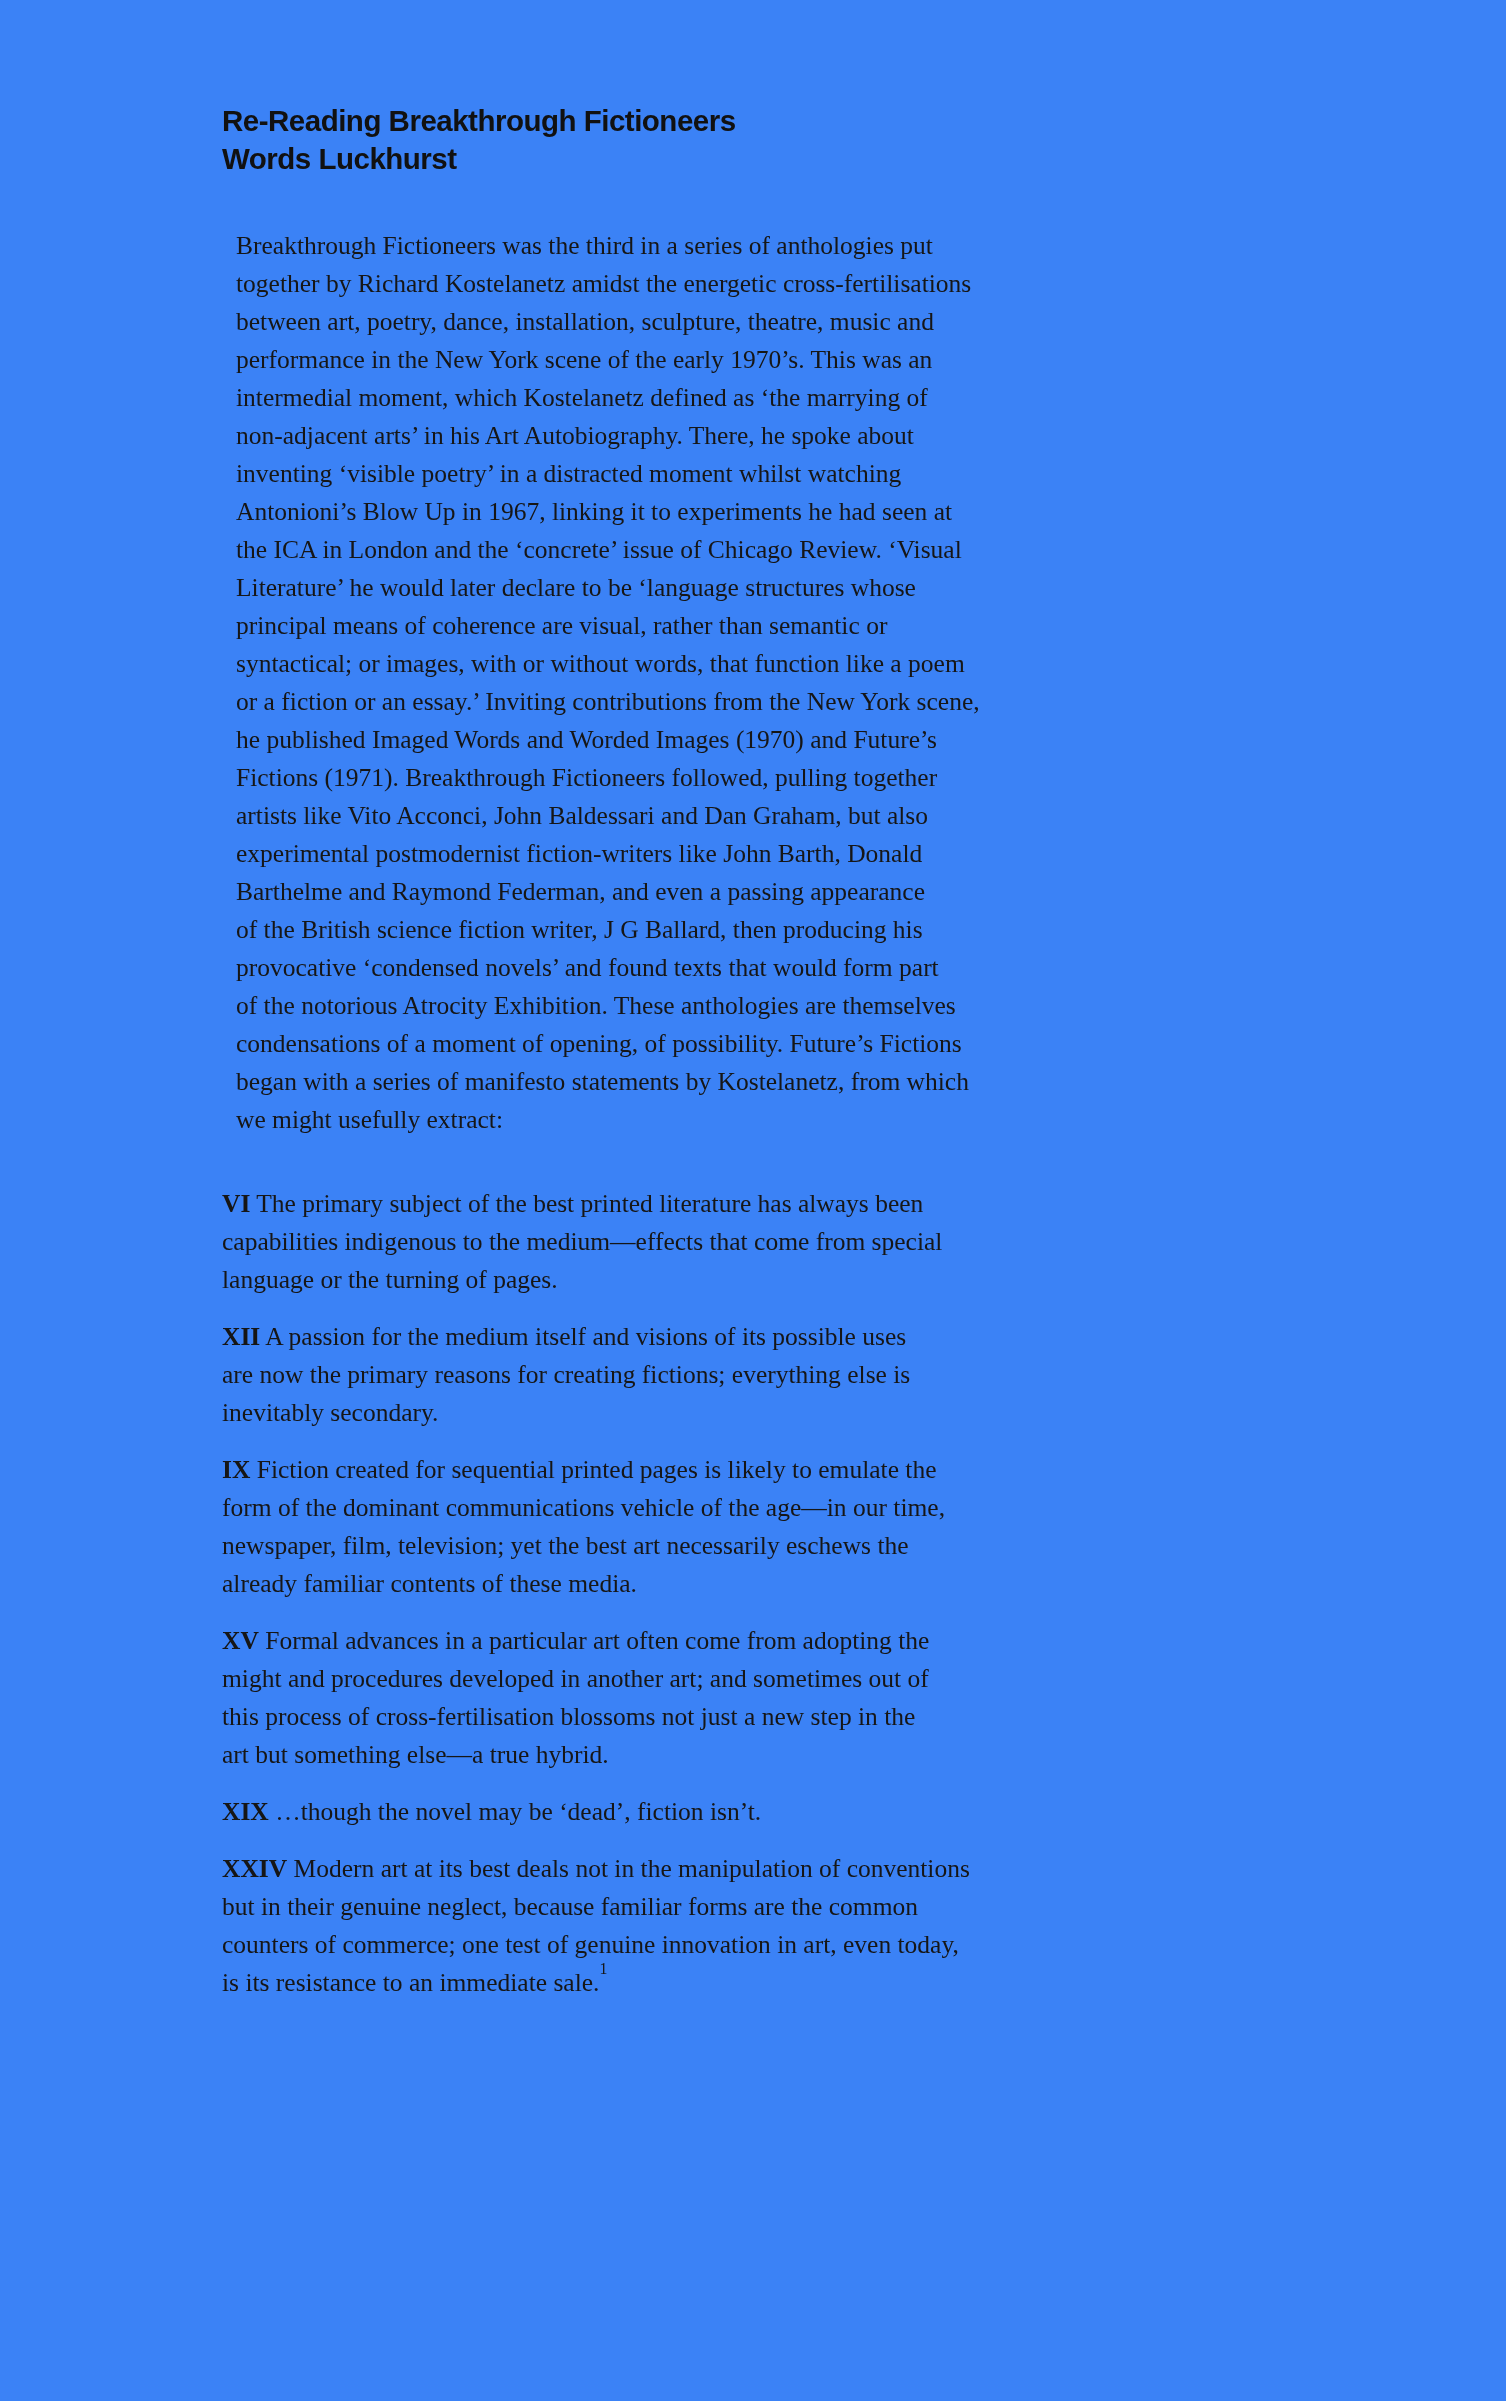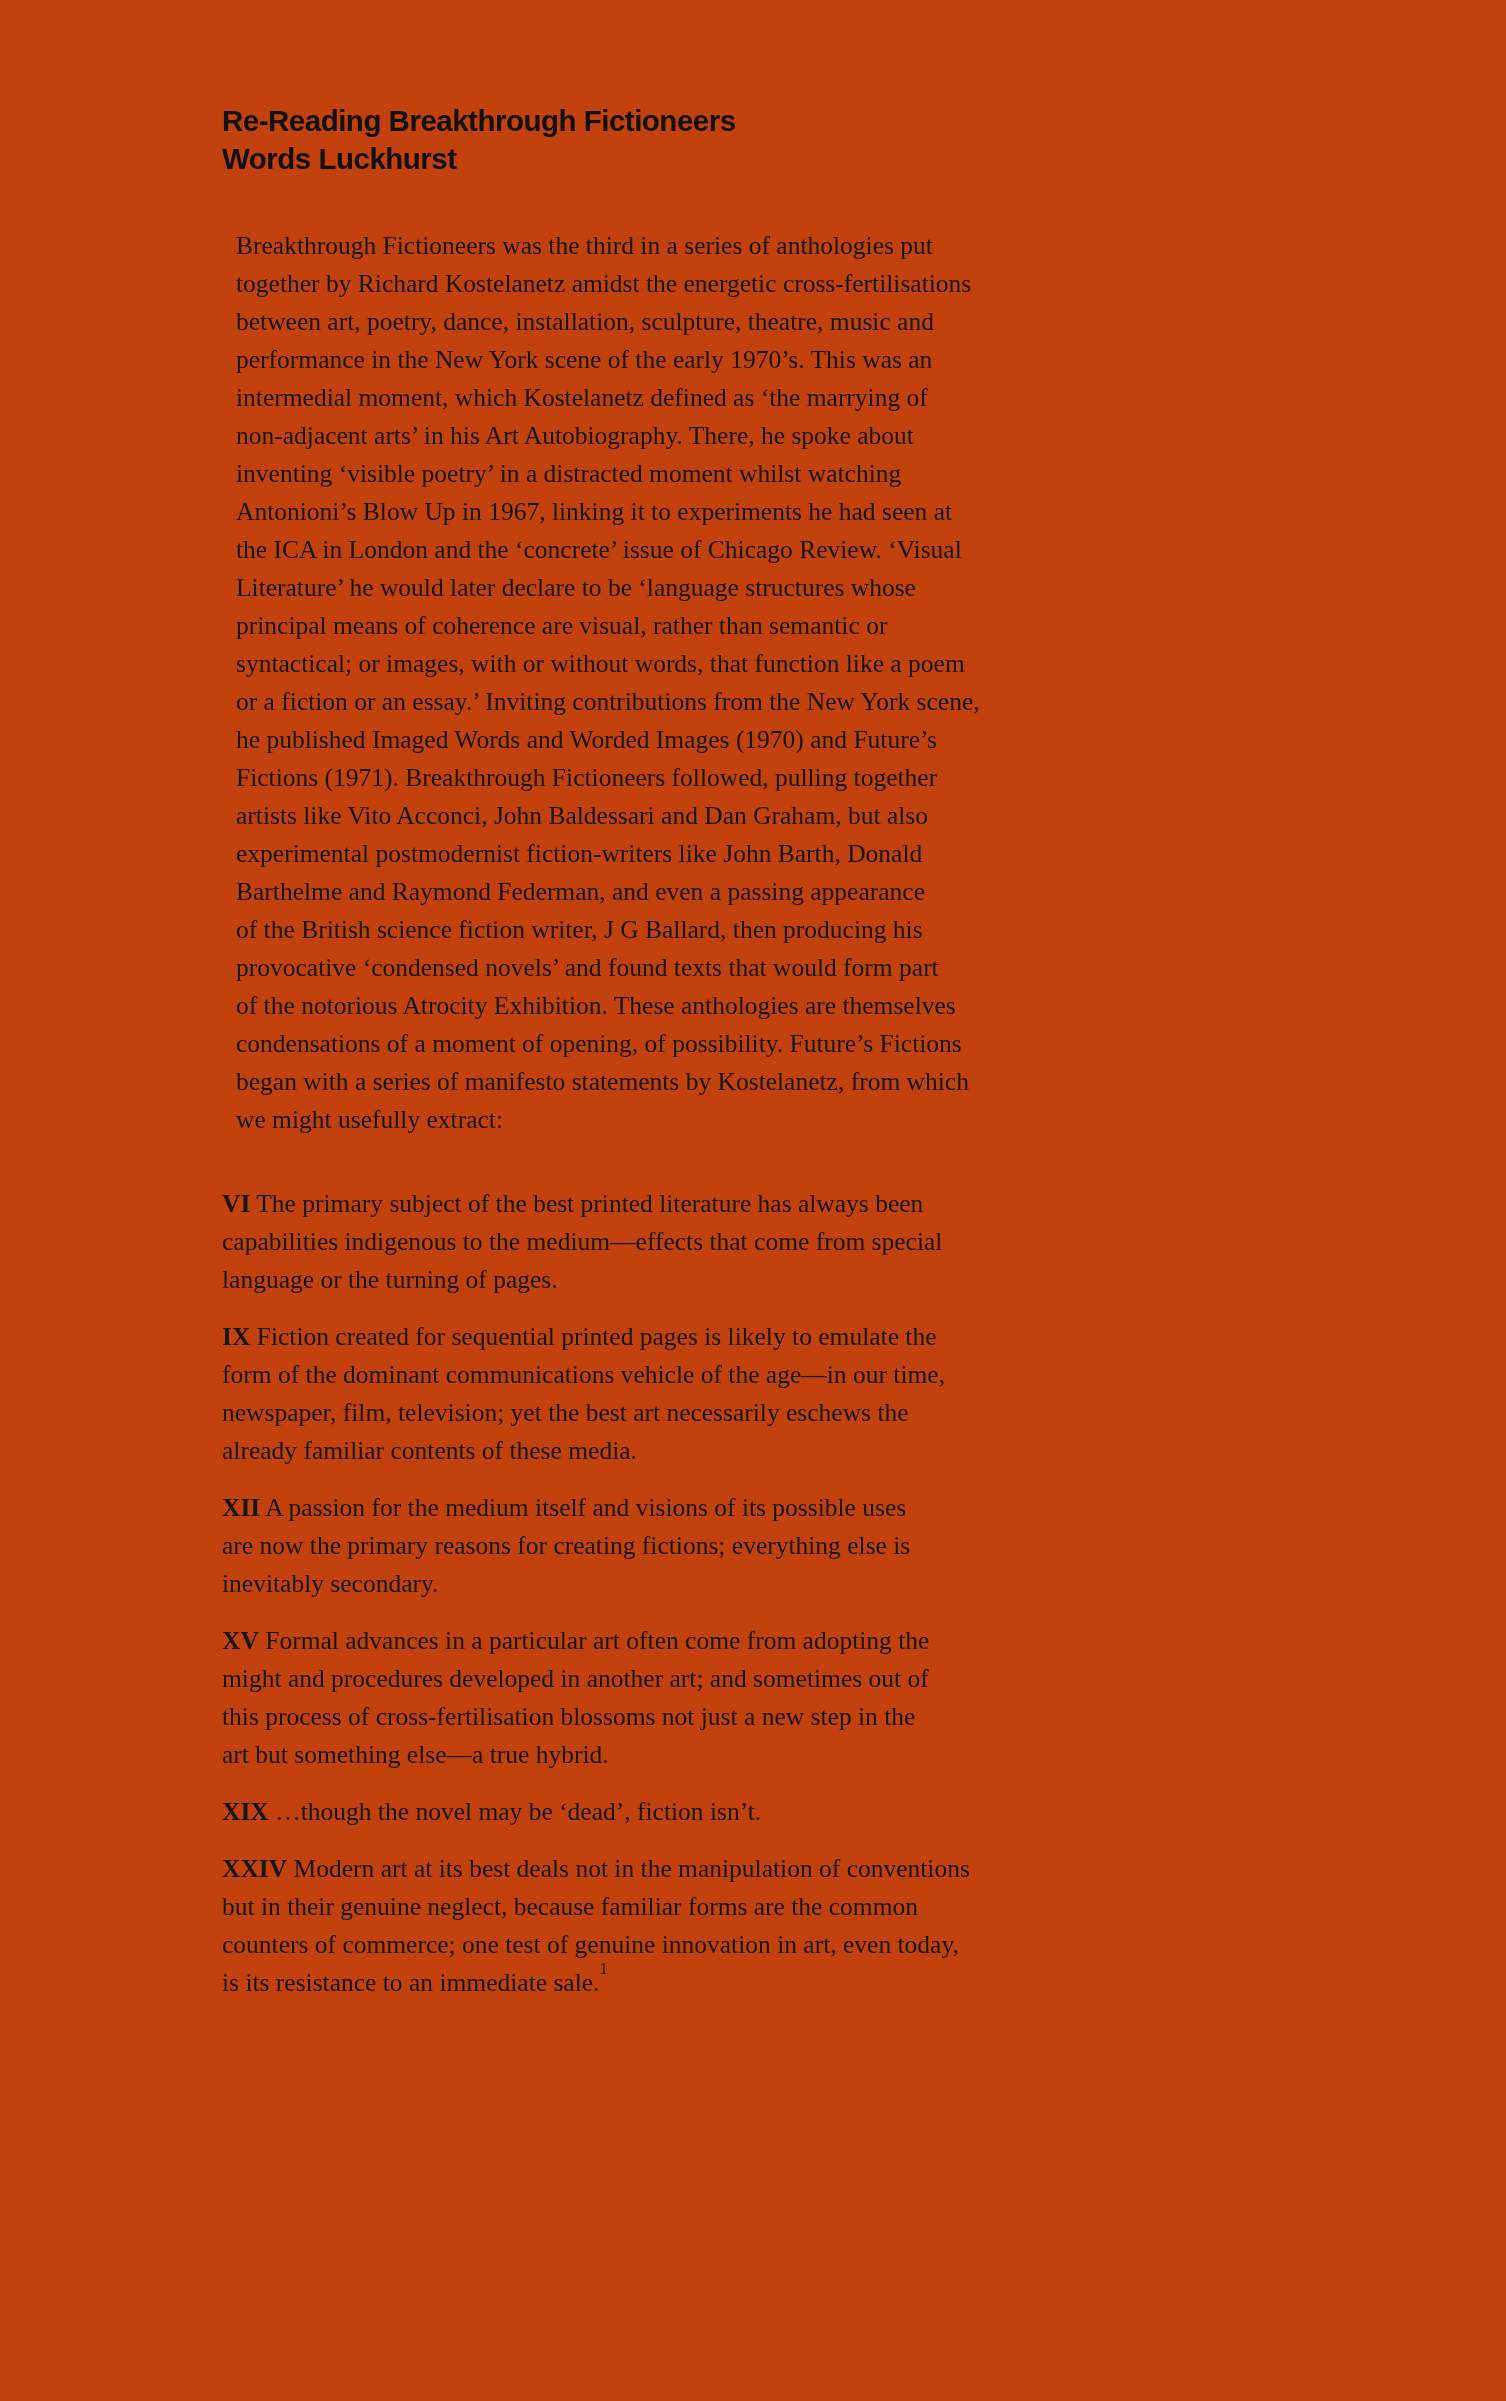--- a/index.html
+++ b/index.html
@@ -4,21 +4,21 @@
 <style>
   html, body {
     margin: 0;
     padding: 0;
     background: #ffffff;
   }
   .canvas {
     position: relative;
     width: 1507px;
     height: 2401px;
-    background: #c2410c;
+    background: #3b82f6;
     overflow: hidden;
   }
   .page-content {
     position: absolute;
     top: 0;
     left: 222px;
     width: 1036px;
     padding-top: 102px;
     color: #161616;
   }
@@ -95,28 +95,28 @@
 condensations of a moment of opening, of possibility. Future’s Fictions
 began with a series of manifesto statements by Kostelanetz, from which
 we might usefully extract:</p>
 
     <section>
 
       <p class="manifesto-item"><b class="numeral">VI</b> <span class="item-text">The primary subject of the best printed literature has always been
 capabilities indigenous to the medium—effects that come from special
 language or the turning of pages.</span></p>
 
+      <p class="manifesto-item"><b class="numeral">XII</b> <span class="item-text">A passion for the medium itself and visions of its possible uses
+are now the primary reasons for creating fictions; everything else is
+inevitably secondary.</span></p>
+
       <p class="manifesto-item"><b class="numeral">IX</b> <span class="item-text">Fiction created for sequential printed pages is likely to emulate the
 form of the dominant communications vehicle of the age—in our time,
 newspaper, film, television; yet the best art necessarily eschews the
 already familiar contents of these media.</span></p>
-
-      <p class="manifesto-item"><b class="numeral">XII</b> <span class="item-text">A passion for the medium itself and visions of its possible uses
-are now the primary reasons for creating fictions; everything else is
-inevitably secondary.</span></p>
 
       <p class="manifesto-item"><b class="numeral">XV</b> <span class="item-text">Formal advances in a particular art often come from adopting the
 might and procedures developed in another art; and sometimes out of
 this process of cross-fertilisation blossoms not just a new step in the
 art but something else—a true hybrid.</span></p>
 
       <p class="manifesto-item"><b class="numeral">XIX</b> <span class="item-text">…though the novel may be ‘dead’, fiction isn’t.</span></p>
 
       <p class="manifesto-item"><b class="numeral">XXIV</b> <span class="item-text">Modern art at its best deals not in the manipulation of conventions
 but in their genuine neglect, because familiar forms are the common

